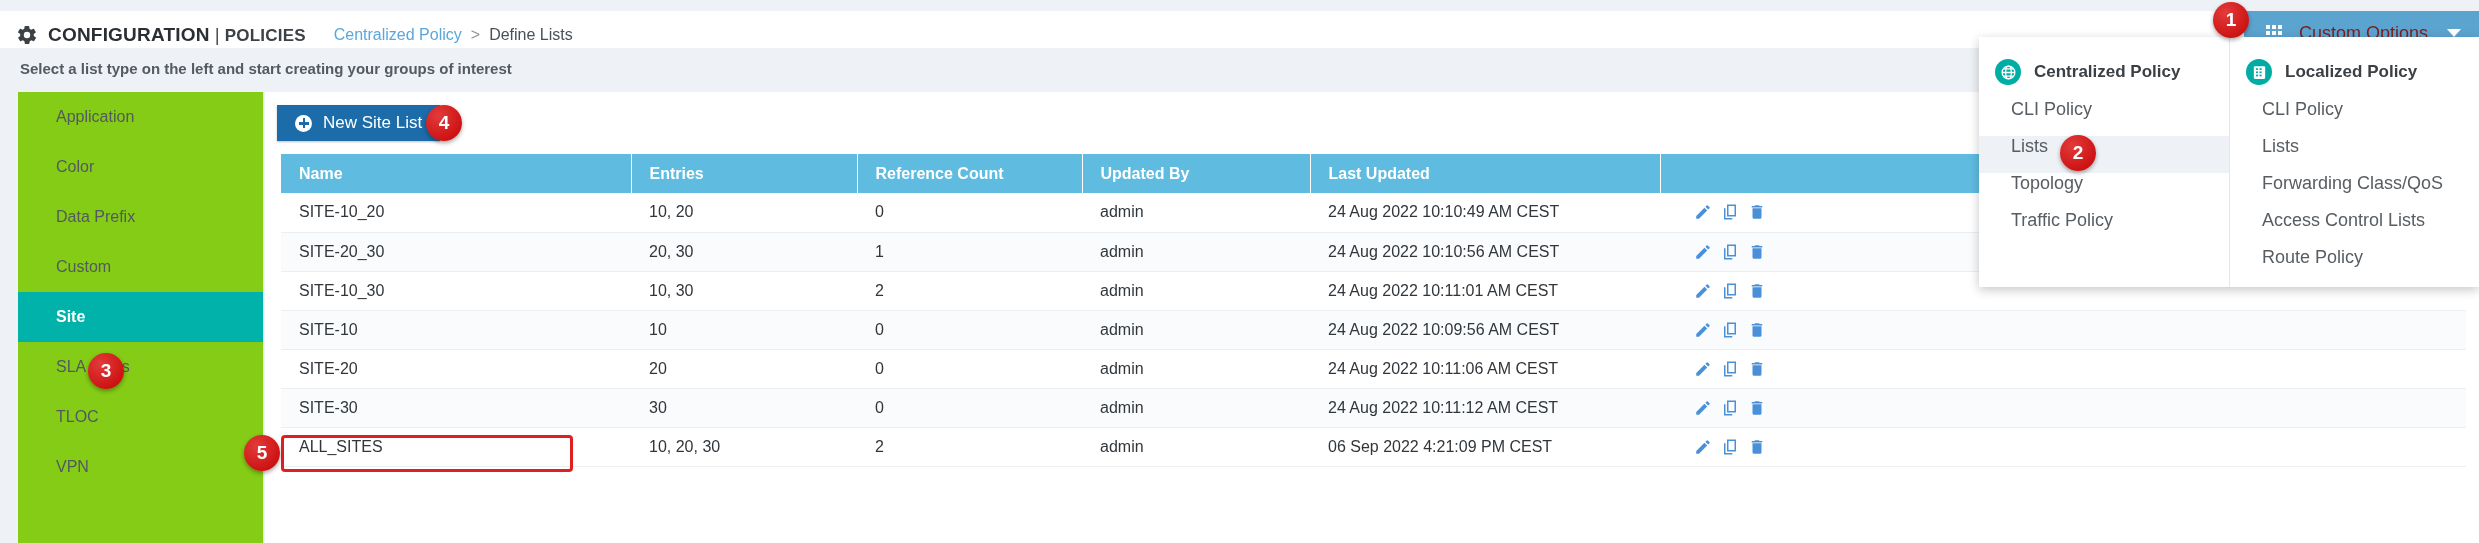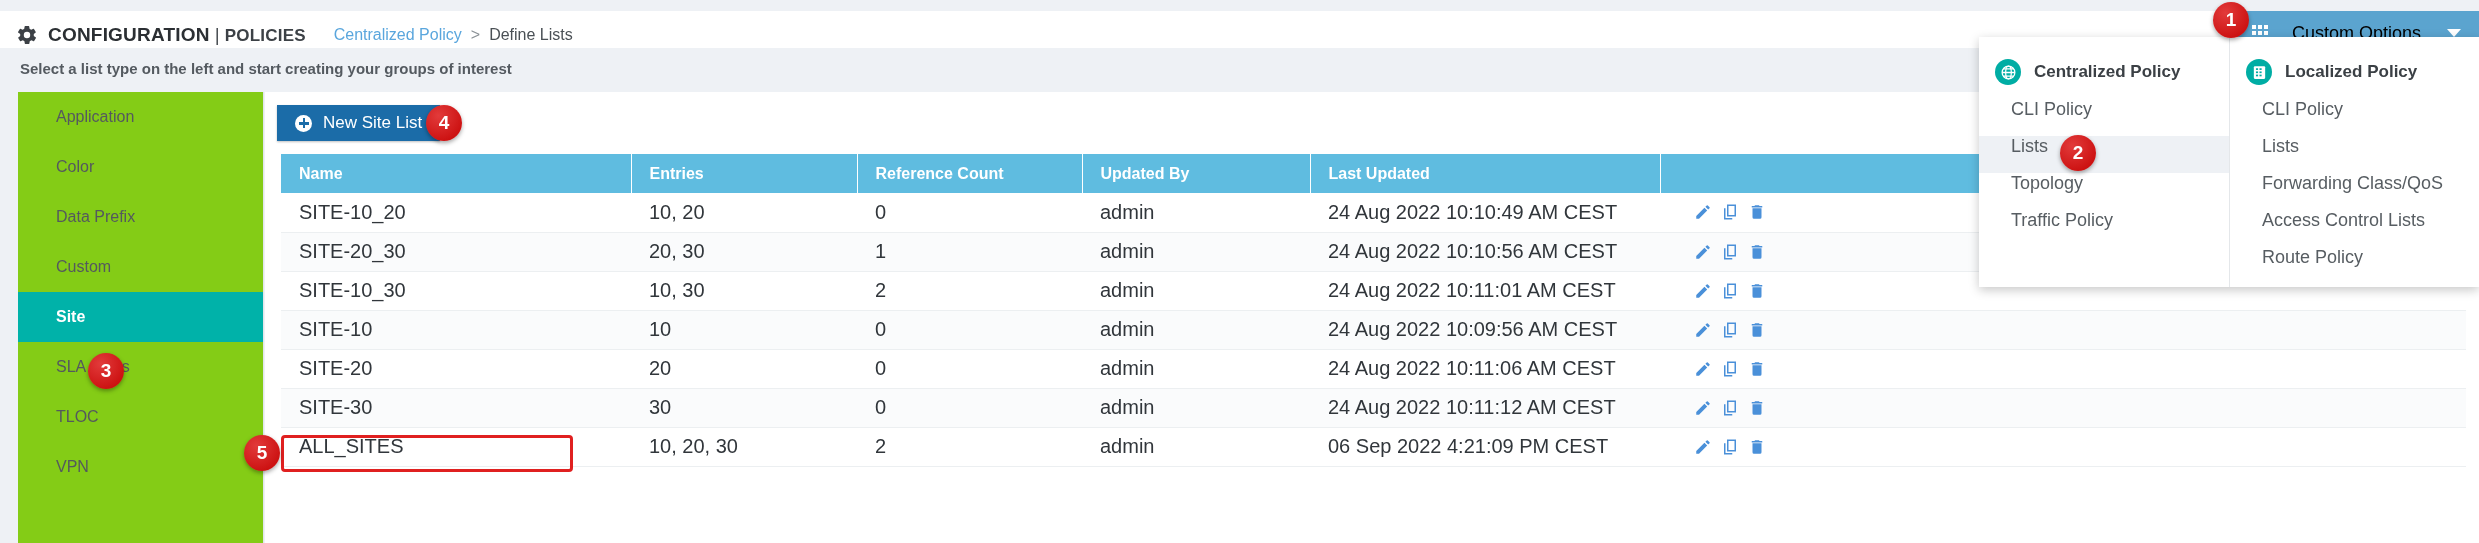--- a/index.html
+++ b/index.html
@@ -34,22 +34,22 @@
     display: flex; align-items: center; gap: 9px;
   }
   .breadcrumb .crumb-link { color: #5aa6dd; cursor: pointer; }
   .breadcrumb .crumb-sep { color: #8b9196; }
   .breadcrumb .crumb-current { color: #4a5055; }
 
   
   .custom-options-btn {
     position: absolute; right: 0px; top: 0px;
     height: 44px; min-width: 232px;
-    background: #5ba4cf; color: #000000;
-    display: flex; align-items: center; gap: 20px;
+    background: #5ba4cf; color: #7f1d1d;
+    display: flex; align-items: center; gap: 13px;
     padding: 0 18px 0 22px;
     font-size: 18px; cursor: pointer; white-space: nowrap;
   }
   .grid-icon { width: 20px; height: 16px; display: block; }
   .caret-down {
     width: 0; height: 0; margin-left: 6px;
     border-left: 7px solid transparent; border-right: 7px solid transparent;
     border-top: 8px solid #ffffff;
   }
 
@@ -117,21 +117,21 @@
   table.lists-table thead th {
     background: #5fbce0; color: #ffffff;
     font-size: 16px; font-weight: bold; text-align: left;
     height: 39px; padding: 0 0 0 18px;
     border-right: 1px solid #ffffff;
     white-space: nowrap;
   }
   table.lists-table thead th:last-child { border-right: none; }
   table.lists-table tbody td {
     height: 39px; padding: 0 0 0 18px;
-    font-size: 20px; color: #31363b;
+    font-size: 16px; color: #31363b;
     border-bottom: 1px solid #eceff1;
     white-space: nowrap;
   }
   table.lists-table tbody tr:nth-child(even) td { background: #fafbfc; }
   td.entries-cell { color: #6a9fd8; }
   td.actions-cell { padding-left: 0; }
   .actions-inner { display: flex; align-items: center; gap: 9px; padding-left: 16px; }
   .act-icon { width: 18px; height: 18px; display: block; cursor: pointer; }
 
   

